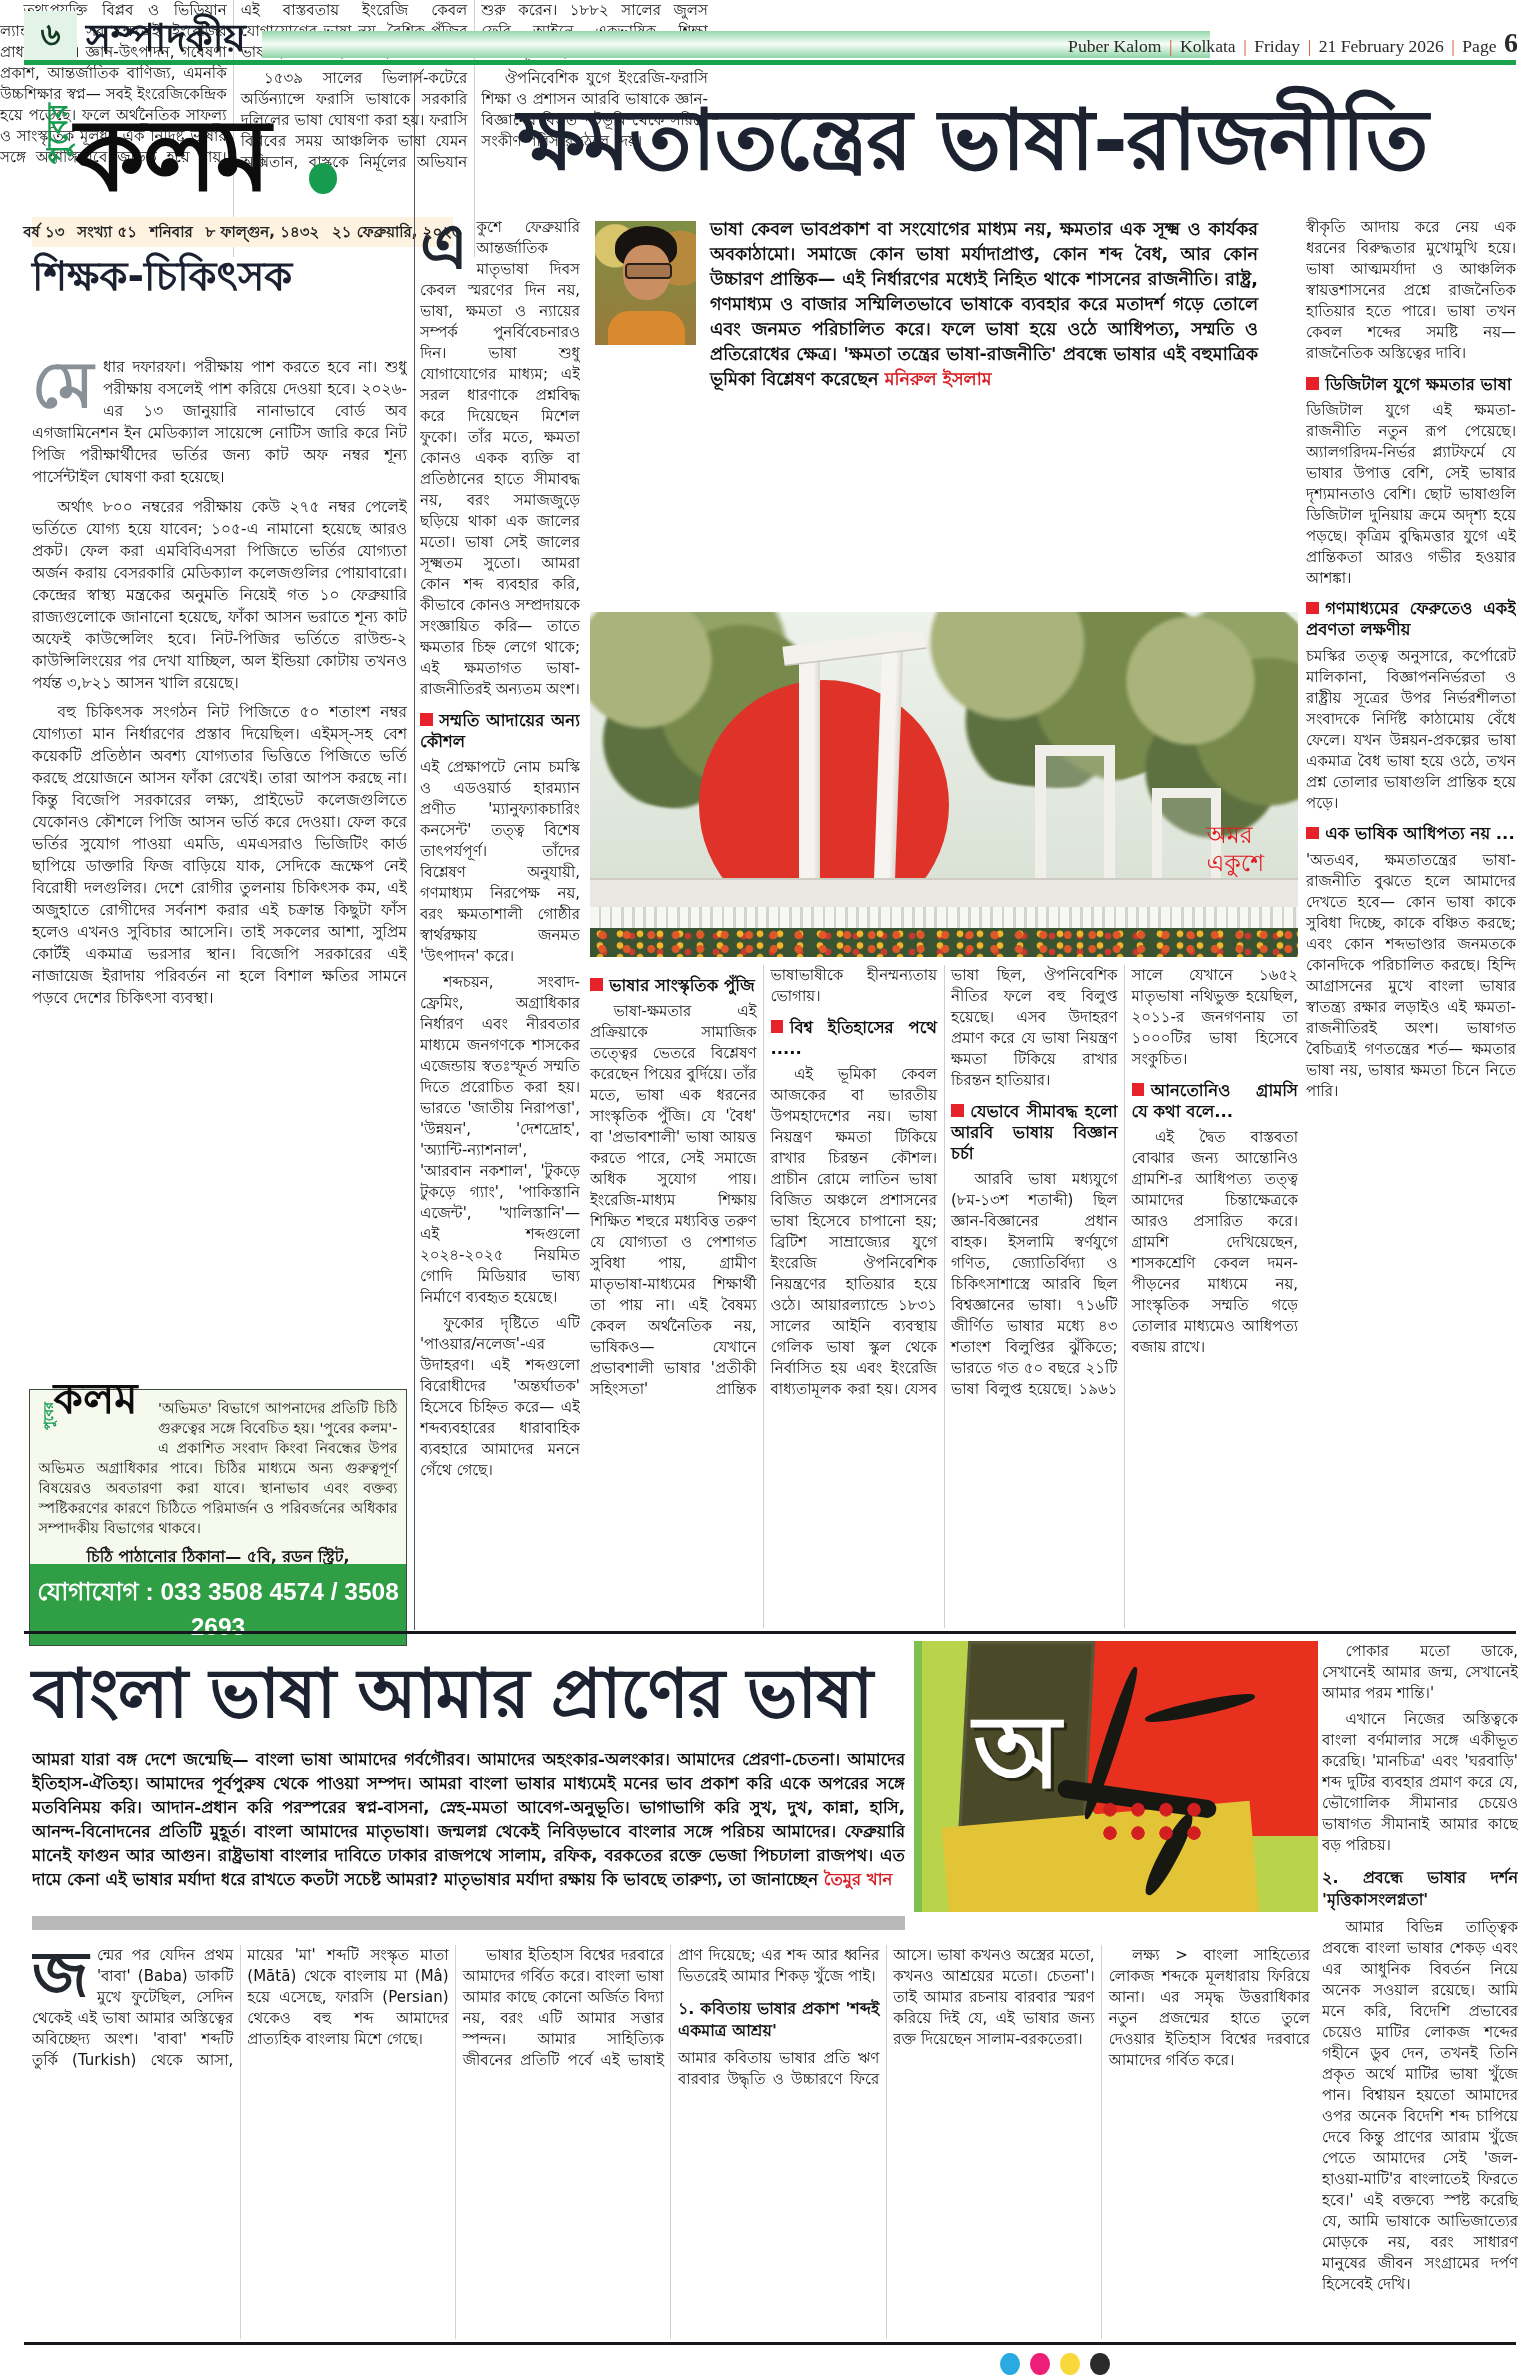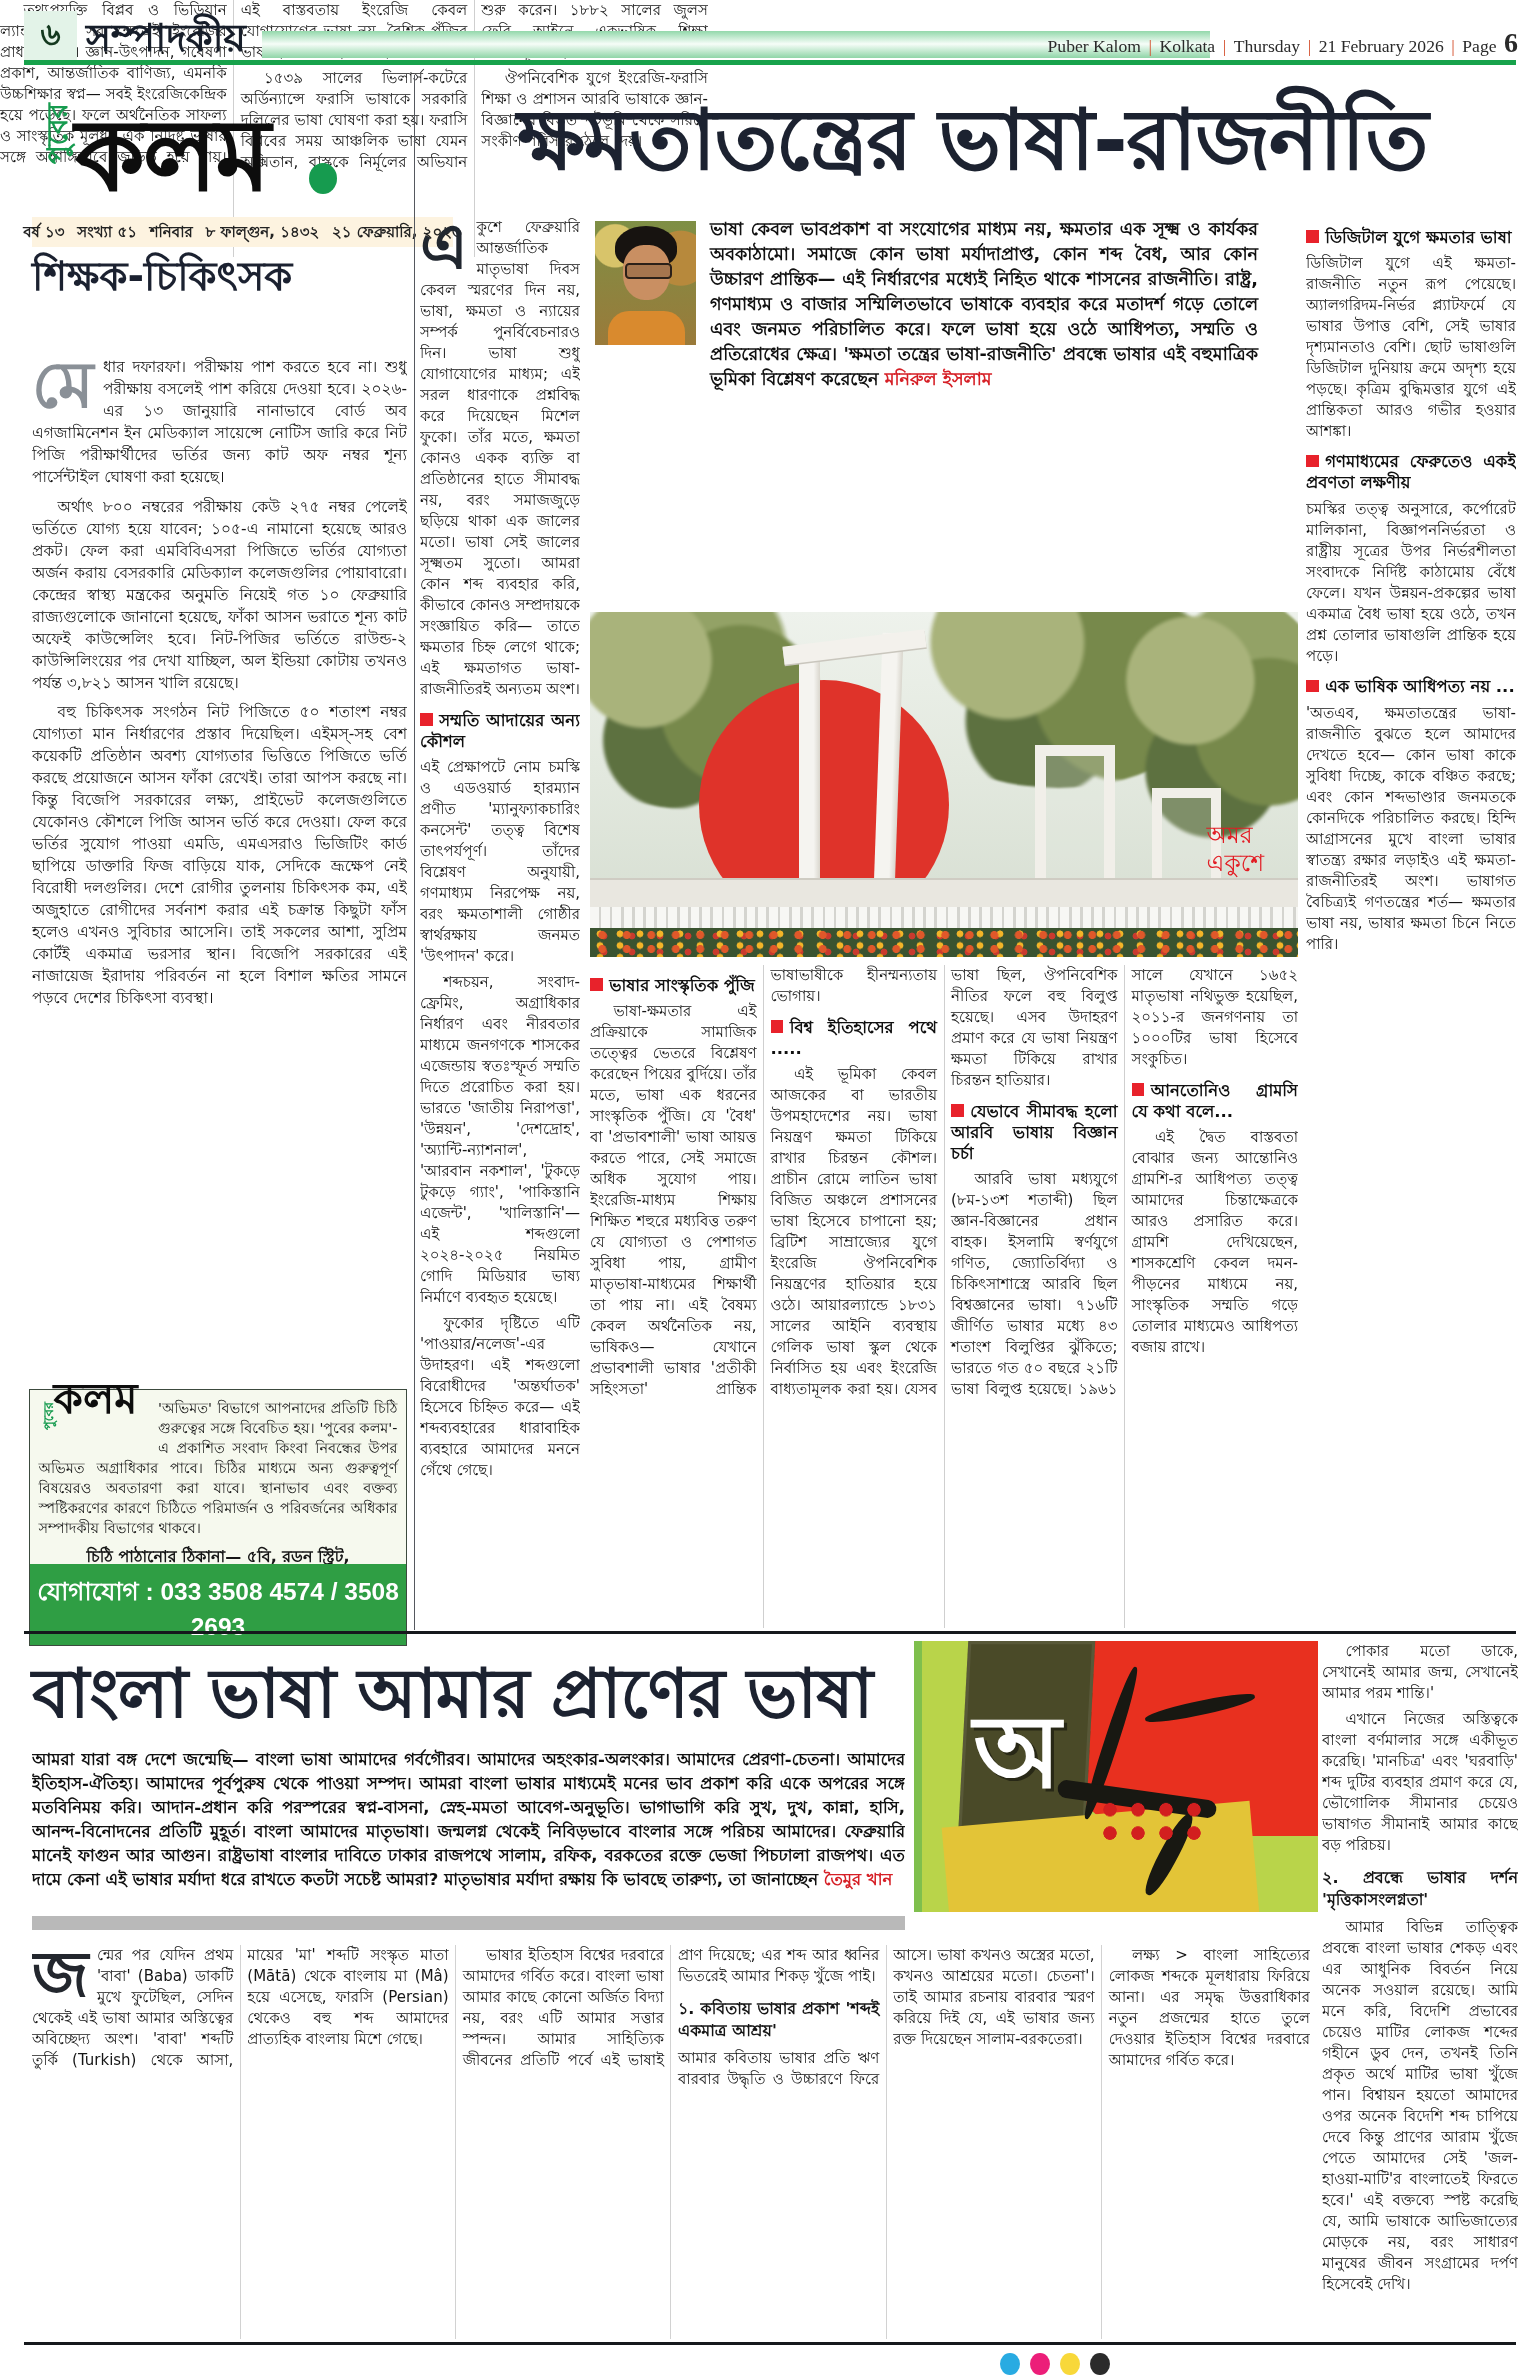--- a/index.html
+++ b/index.html
@@ -142,21 +142,21 @@
   <div class="hdr-num">
       <span>৬</span>
     </div>
   <div class="hdr-section">সম্পাদকীয়</div>
   <div class="hdr-band"></div>
   <div class="hdr-meta">
     <span>Puber Kalom</span>
       <span class="sep">|</span>
     <span>Kolkata</span>
       <span class="sep">|</span>
-    <span>Thursday</span>
+    <span>Friday</span>
       <span class="sep">|</span>
     <span>21 February 2026</span>
       <span class="sep">|</span>
     <span>Page</span>
     <span class="pgnum">6</span>
   </div>
   <div class="hdr-rule"></div>
 
   <div class="masthead">
     <span class="mast-prefix">পুবের</span>
@@ -257,20 +257,21 @@
     <p class="first">ভাষা-ক্ষমতার এই প্রক্রিয়াকে সামাজিক তত্ত্বের ভেতরে বিশ্লেষণ করেছেন পিয়ের বুর্দিয়ে। তাঁর মতে, ভাষা এক ধরনের সাংস্কৃতিক পুঁজি। যে 'বৈধ' বা 'প্রভাবশালী' ভাষা আয়ত্ত করতে পারে, সেই সমাজে অধিক সুযোগ পায়। ইংরেজি-মাধ্যম শিক্ষায় শিক্ষিত শহুরে মধ্যবিত্ত তরুণ যে যোগ্যতা ও পেশাগত সুবিধা পায়, গ্রামীণ মাতৃভাষা-মাধ্যমের শিক্ষার্থী তা পায় না। এই বৈষম্য কেবল অর্থনৈতিক নয়, ভাষিকও— যেখানে প্রভাবশালী ভাষার 'প্রতীকী সহিংসতা' প্রান্তিক ভাষাভাষীকে হীনম্মন্যতায় ভোগায়।</p>
     <div class="subhead">বিশ্ব ইতিহাসের পথে .....</div>
     <p class="first">এই ভূমিকা কেবল আজকের বা ভারতীয় উপমহাদেশের নয়। ভাষা নিয়ন্ত্রণ ক্ষমতা টিকিয়ে রাখার চিরন্তন কৌশল। প্রাচীন রোমে লাতিন ভাষা বিজিত অঞ্চলে প্রশাসনের ভাষা হিসেবে চাপানো হয়; ব্রিটিশ সাম্রাজ্যের যুগে ইংরেজি ঔপনিবেশিক নিয়ন্ত্রণের হাতিয়ার হয়ে ওঠে। আয়ারল্যান্ডে ১৮৩১ সালের আইনি ব্যবস্থায় গেলিক ভাষা স্কুল থেকে নির্বাসিত হয় এবং ইংরেজি বাধ্যতামূলক করা হয়। যেসব ভাষা ছিল, ঔপনিবেশিক নীতির ফলে বহু বিলুপ্ত হয়েছে। এসব উদাহরণ প্রমাণ করে যে ভাষা নিয়ন্ত্রণ ক্ষমতা টিকিয়ে রাখার চিরন্তন হাতিয়ার।</p>
     <div class="subhead">যেভাবে সীমাবদ্ধ হলো আরবি ভাষায় বিজ্ঞান চর্চা</div>
     <p class="first">আরবি ভাষা মধ্যযুগে (৮ম-১৩শ শতাব্দী) ছিল জ্ঞান-বিজ্ঞানের প্রধান বাহক। ইসলামি স্বর্ণযুগে গণিত, জ্যোতির্বিদ্যা ও চিকিৎসাশাস্ত্রে আরবি ছিল বিশ্বজ্ঞানের ভাষা। ৭১৬টি জীর্ণিত ভাষার মধ্যে ৪৩ শতাংশ বিলুপ্তির ঝুঁকিতে; ভারতে গত ৫০ বছরে ২১টি ভাষা বিলুপ্ত হয়েছে। ১৯৬১ সালে যেখানে ১৬৫২ মাতৃভাষা নথিভুক্ত হয়েছিল, ২০১১-র জনগণনায় তা ১০০০টির ভাষা হিসেবে সংকুচিত।</p>
     <div class="subhead">আনতোনিও গ্রামসি যে কথা বলে...</div>
     <p class="first">এই দ্বৈত বাস্তবতা বোঝার জন্য আন্তোনিও গ্রামশি-র আধিপত্য তত্ত্ব আমাদের চিন্তাক্ষেত্রকে আরও প্রসারিত করে। গ্রামশি দেখিয়েছেন, শাসকশ্রেণি কেবল দমন-পীড়নের মাধ্যমে নয়, সাংস্কৃতিক সম্মতি গড়ে তোলার মাধ্যমেও আধিপত্য বজায় রাখে।</p>
   </div>
 
   <div class="m-col m-right">
+    <p class="first">স্বীকৃতি আদায় করে নেয় এক ধরনের বিরুদ্ধতার মুখোমুখি হয়ে। ভাষা আত্মমর্যাদা ও আঞ্চলিক স্বায়ত্তশাসনের প্রশ্নে রাজনৈতিক হাতিয়ার হতে পারে। ভাষা তখন কেবল শব্দের সমষ্টি নয়— রাজনৈতিক অস্তিত্বের দাবি।</p>
     <div class="subhead">ডিজিটাল যুগে ক্ষমতার ভাষা</div>
     <p class="first">ডিজিটাল যুগে এই ক্ষমতা-রাজনীতি নতুন রূপ পেয়েছে। অ্যালগরিদম-নির্ভর প্ল্যাটফর্মে যে ভাষার উপাত্ত বেশি, সেই ভাষার দৃশ্যমানতাও বেশি। ছোট ভাষাগুলি ডিজিটাল দুনিয়ায় ক্রমে অদৃশ্য হয়ে পড়ছে। কৃত্রিম বুদ্ধিমত্তার যুগে এই প্রান্তিকতা আরও গভীর হওয়ার আশঙ্কা।</p>
     <div class="subhead">গণমাধ্যমের ফেরুতেও একই প্রবণতা লক্ষণীয়</div>
     <p class="first">চমস্কির তত্ত্ব অনুসারে, কর্পোরেট মালিকানা, বিজ্ঞাপননির্ভরতা ও রাষ্ট্রীয় সূত্রের উপর নির্ভরশীলতা সংবাদকে নির্দিষ্ট কাঠামোয় বেঁধে ফেলে। যখন উন্নয়ন-প্রকল্পের ভাষা একমাত্র বৈধ ভাষা হয়ে ওঠে, তখন প্রশ্ন তোলার ভাষাগুলি প্রান্তিক হয়ে পড়ে।</p>
     <div class="subhead">এক ভাষিক আধিপত্য নয় ...</div>
     <p class="first">'অতএব, ক্ষমতাতন্ত্রের ভাষা-রাজনীতি বুঝতে হলে আমাদের দেখতে হবে— কোন ভাষা কাকে সুবিধা দিচ্ছে, কাকে বঞ্চিত করছে; এবং কোন শব্দভাণ্ডার জনমতকে কোনদিকে পরিচালিত করছে। হিন্দি আগ্রাসনের মুখে বাংলা ভাষার স্বাতন্ত্র্য রক্ষার লড়াইও এই ক্ষমতা-রাজনীতিরই অংশ। ভাষাগত বৈচিত্র্যই গণতন্ত্রের শর্ত— ক্ষমতার ভাষা নয়, ভাষার ক্ষমতা চিনে নিতে পারি।</p>
   </div>
 
   <div class="b-rule"></div>
   <div class="b-headline">বাংলা ভাষা আমার প্রাণের ভাষা</div>

